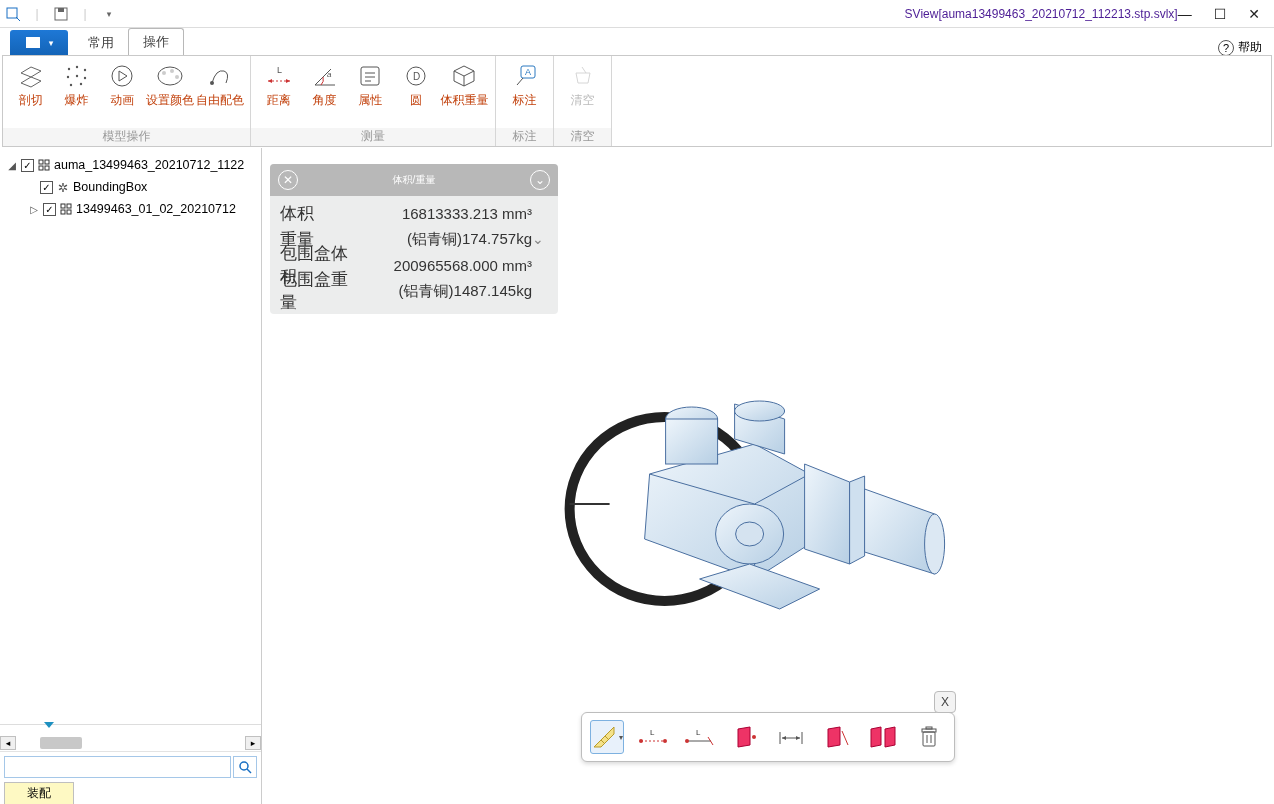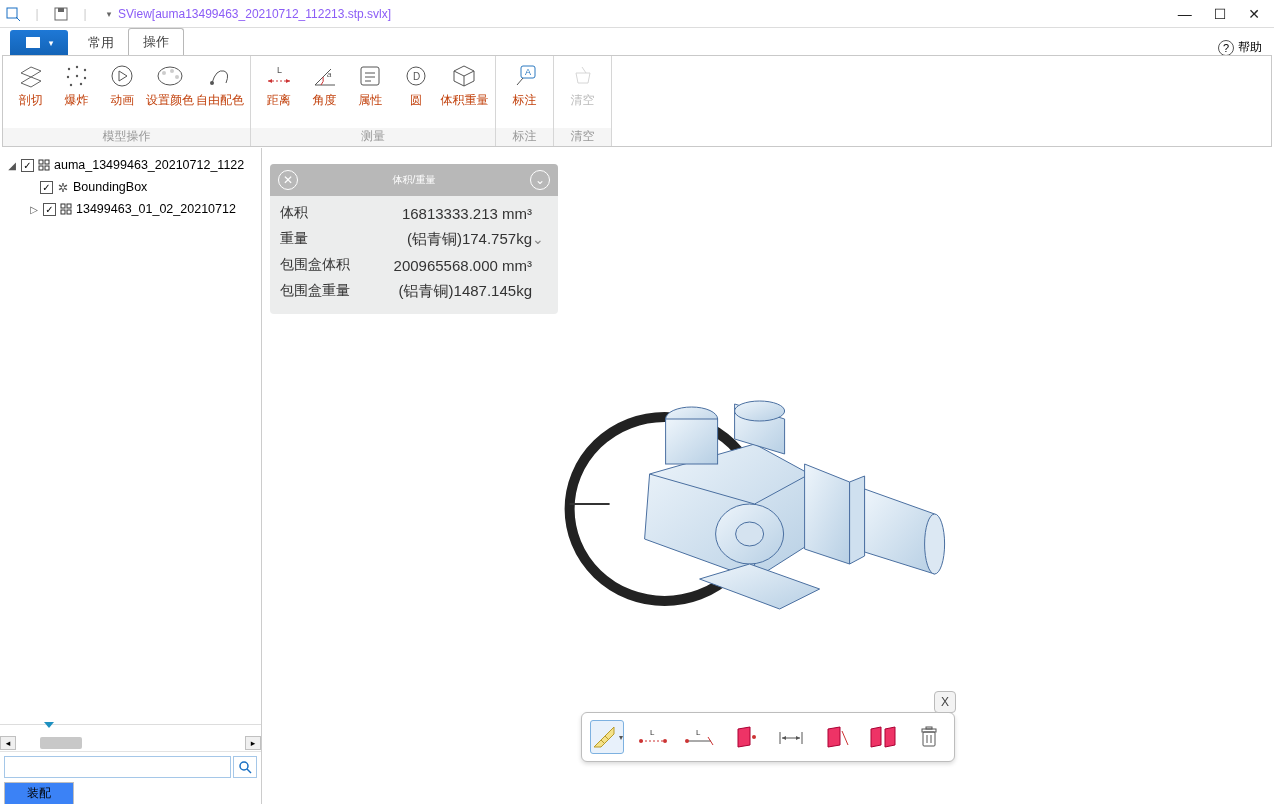--- a/index.html
+++ b/index.html
@@ -2,21 +2,21 @@
 <html><head>
 <meta charset="utf-8">
 <style>
 * { box-sizing: border-box; margin: 0; padding: 0; font-family: "Microsoft YaHei", "Segoe UI", sans-serif; }
 html, body { width: 1274px; height: 804px; overflow: hidden; background: #fff; }
 
 
 .titlebar { height: 28px; display: flex; align-items: center; border-bottom: 1px solid #ddd; font-size: 12px; padding: 0 4px; }
 .titlebar .qat { display: flex; gap: 6px; align-items: center; }
 .titlebar .qat .qicon { width: 18px; height: 18px; display: flex; align-items: center; justify-content: center; color: #186fc3; }
-.titlebar .title-text { flex: 1; text-align: left; color: #8b5cf6; }
+.titlebar .title-text { flex: 1; text-align: right; color: #4c1d95; }
 .titlebar .winbtns { display: flex; gap: 22px; align-items: center; padding-right: 10px; font-size: 14px; color: #222; }
 .titlebar .winbtns span { cursor: pointer; }
 
 
 .tabrow { position: absolute; top: 28px; left: 0; right: 0; height: 28px; display: flex; align-items: flex-end; font-size: 13px; }
 .file-btn { width: 58px; height: 26px; background: linear-gradient(#1e78d6,#1363b6); color: #fff; border-radius: 3px 3px 0 0; display: flex; align-items: center; justify-content: center; margin-left: 10px; margin-right: 6px; }
 .tab { padding: 4px 14px; color: #404040; cursor: pointer; }
 .tab.active { border: 1px solid #b8b8b8; border-bottom: 1px solid #fff; background: #fff; border-radius: 3px 3px 0 0; }
 
 
@@ -45,33 +45,33 @@
 .tree-bottom { height: 80px; border-top: 1px solid #ddd; display: flex; flex-direction: column; }
 .tree-bottom .scroll-stub { height: 18px; border-bottom: 1px solid #e3e3e3; display: flex; align-items: center; }
 .tree-bottom .scroll-stub .arrow { width: 16px; height: 14px; border: 1px solid #c0c0c0; background: #f0f0f0; display: flex; align-items: center; justify-content: center; font-size: 9px; }
 .tree-bottom .scroll-stub .thumb { width: 42px; height: 12px; background: #c8c8c8; margin-left: 24px; border-radius: 2px; }
 .tree-bottom .marker { height: 12px; position: relative; }
 .tree-bottom .marker::before { content: ""; position: absolute; left: 44px; top: -3px; border-left: 5px solid transparent; border-right: 5px solid transparent; border-top: 6px solid #1e90c0; }
 .tree-bottom .search-row { display: flex; padding: 4px; gap: 2px; }
 .tree-bottom input { flex: 1; height: 22px; border: 1px solid #a5c7e8; padding: 0 4px; font-size: 12px; }
 .tree-bottom .sbtn { width: 24px; height: 22px; border: 1px solid #a5c7e8; background: #fff; display: flex; align-items: center; justify-content: center; color: #186fc3; font-size: 13px; }
 .assembly-tab { height: 22px; display: flex; align-items: flex-end; }
-.assembly-tab .atab { border: 1px solid #bfbfbf; border-bottom: none; padding: 2px 22px; font-size: 12px; background: #3b82f6; margin-left: 4px; }
+.assembly-tab .atab { border: 1px solid #bfbfbf; border-bottom: none; padding: 2px 22px; font-size: 12px; background: #fef9c3; margin-left: 4px; }
 
 
 .viewport { flex: 1; position: relative; background: #fff; }
 
 
 .info-panel { position: absolute; left: 8px; top: 16px; width: 288px; background: #eceded; border-radius: 4px; font-size: 14px; }
 .info-panel .ip-header { height: 32px; background: #b8b8b8; border-radius: 4px 4px 0 0; display: flex; align-items: center; padding: 0 8px; color: #fff; }
 .info-panel .ip-header .ip-title { flex: 1; text-align: center; font-size: 10px; }
 .info-panel .ip-close, .info-panel .ip-chevron { width: 20px; height: 20px; border: 1.5px solid #fff; border-radius: 50%; display: flex; align-items: center; justify-content: center; font-size: 12px; }
 .info-panel .ip-body { padding: 4px 10px 10px 10px; }
 .info-panel .ip-row { display: flex; align-items: center; height: 26px; color: #333; }
-.info-panel .ip-row .k { width: 80px; font-size: 14px; }
+.info-panel .ip-row .k { width: 80px; font-size: 17px; }
 .info-panel .ip-row .v { flex: 1; text-align: right; font-size: 15px; }
 .info-panel .ip-row .dd { width: 16px; color: #888; }
 
 
 .model { position: absolute; left: 50%; top: 50%; transform: translate(-52%, -40%); }
 
 
 .float-toolbar { position: absolute; left: 50%; bottom: 42px; transform: translateX(-50%); height: 50px; border: 1px solid #bdbdbd; border-radius: 6px; background: #fff; box-shadow: 0 2px 4px rgba(0,0,0,0.15); display: flex; align-items: center; padding: 0 8px; gap: 12px; }
 .float-toolbar .fitem { width: 34px; height: 34px; display: flex; align-items: center; justify-content: center; cursor: pointer; }
 .float-toolbar .fitem.active { border: 1px solid #7db1e0; background: #e8f1fb; border-radius: 3px; }

